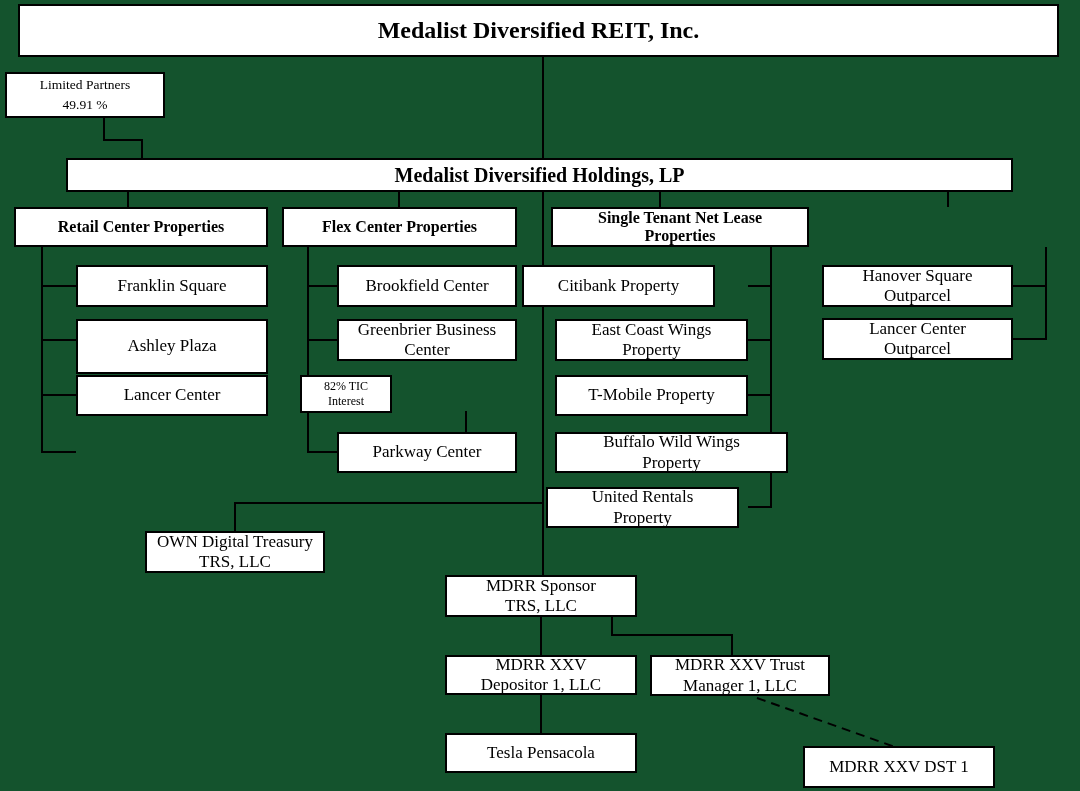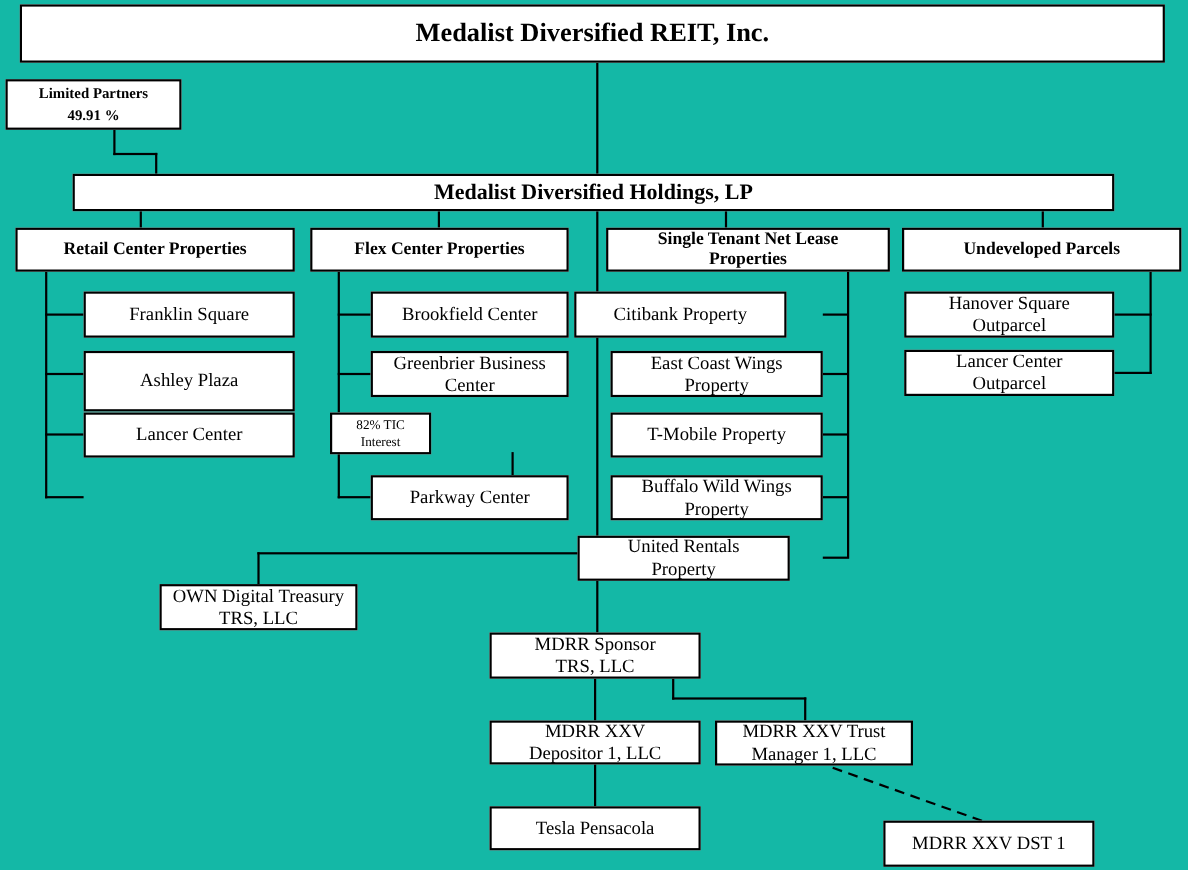--- a/index.html
+++ b/index.html
@@ -1,33 +1,33 @@
 <!DOCTYPE html>
 <html><head>
 <meta charset="utf-8">
 <style>
   html,body{margin:0;padding:0;background:#ffffff;}
   .canvas{
-    position:relative;width:1080px;height:791px;background:#14b8a6;
+    position:relative;width:1080px;height:791px;background:#14532d;
     font-family:"Liberation Serif","DejaVu Serif",serif;color:#000;
     overflow:hidden;
   }
   .box{
     position:absolute;box-sizing:border-box;border:2px solid #000;background:#fff;
     display:flex;align-items:center;justify-content:center;text-align:center;
     line-height:1.2;
   }
   .box span{display:inline-block;}
   .title-box{font-weight:bold;font-size:24px;}
   .holdings-box{font-weight:bold;font-size:20px;}
   .header-box{font-weight:bold;font-size:16px;line-height:1.15;}
   .child-box{font-size:17px;}
   .small-box{font-size:12px;line-height:1.25;}
   .lp-box{font-size:13.5px;line-height:1.5;flex-direction:column;}
-  .lp-box span{display:block;font-weight:bold;}
+  .lp-box span{display:block;}
   .ln{position:absolute;background:#000;}
   .v{width:2px;}
   .h{height:2px;}
   .overlay{position:absolute;left:0;top:0;pointer-events:none;}
 </style>
 </head>
 <body>
 
 <div class="canvas">
 
@@ -88,23 +88,20 @@
 
   <div class="box header-box" style="left:14px;top:207px;width:254px;height:40px">
     <span>Retail Center Properties</span>
   </div>
   <div class="box header-box" style="left:282px;top:207px;width:235px;height:40px">
     <span>Flex Center Properties</span>
   </div>
   <div class="box header-box" style="left:551px;top:207px;width:258px;height:40px">
     <span style="max-width:200px">Single Tenant Net Lease Properties</span>
   </div>
-  <div class="box header-box" style="left:820px;top:207px;width:254px;height:40px">
-    <span>Undeveloped Parcels</span>
-  </div>
 
   <div class="box child-box" style="left:76px;top:265px;width:192px;height:42px">
     <span>Franklin Square</span>
   </div>
   <div class="box child-box" style="left:76px;top:319px;width:192px;height:55px">
     <span>Ashley Plaza</span>
   </div>
   <div class="box child-box" style="left:76px;top:375px;width:192px;height:41px">
     <span>Lancer Center</span>
   </div>
@@ -124,24 +121,24 @@
 
   <div class="box child-box" style="left:522px;top:265px;width:193px;height:42px">
     <span>Citibank Property</span>
   </div>
   <div class="box child-box" style="left:555px;top:319px;width:193px;height:42px">
     <span style="max-width:150px">East Coast Wings Property</span>
   </div>
   <div class="box child-box" style="left:555px;top:375px;width:193px;height:41px">
     <span>T-Mobile Property</span>
   </div>
-  <div class="box child-box" style="left:555px;top:432px;width:193px;height:41px">
+  <div class="box child-box" style="left:555px;top:432px;width:233px;height:41px">
     <span style="max-width:160px">Buffalo Wild Wings Property</span>
   </div>
-  <div class="box child-box" style="left:525px;top:487px;width:193px;height:41px">
+  <div class="box child-box" style="left:546px;top:487px;width:193px;height:41px">
     <span style="max-width:130px">United Rentals Property</span>
   </div>
 
   <div class="box child-box" style="left:822px;top:265px;width:191px;height:42px">
     <span style="max-width:140px">Hanover Square Outparcel</span>
   </div>
   <div class="box child-box" style="left:822px;top:318px;width:191px;height:42px">
     <span style="max-width:140px">Lancer Center Outparcel</span>
   </div>
 

